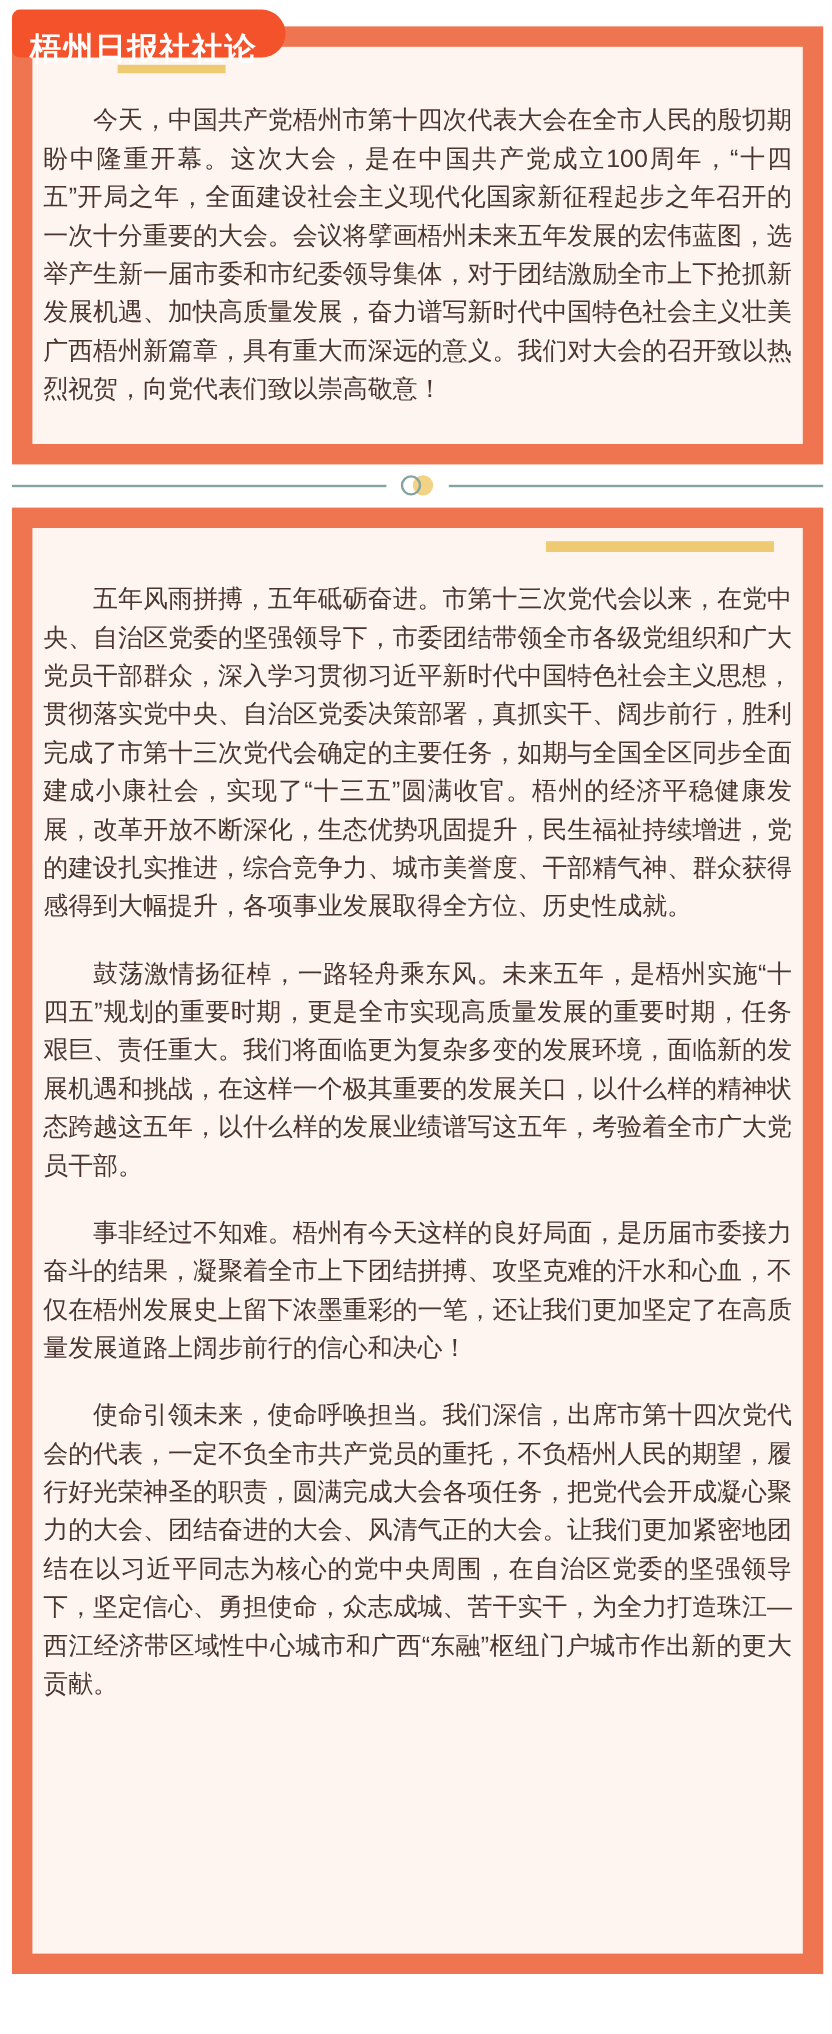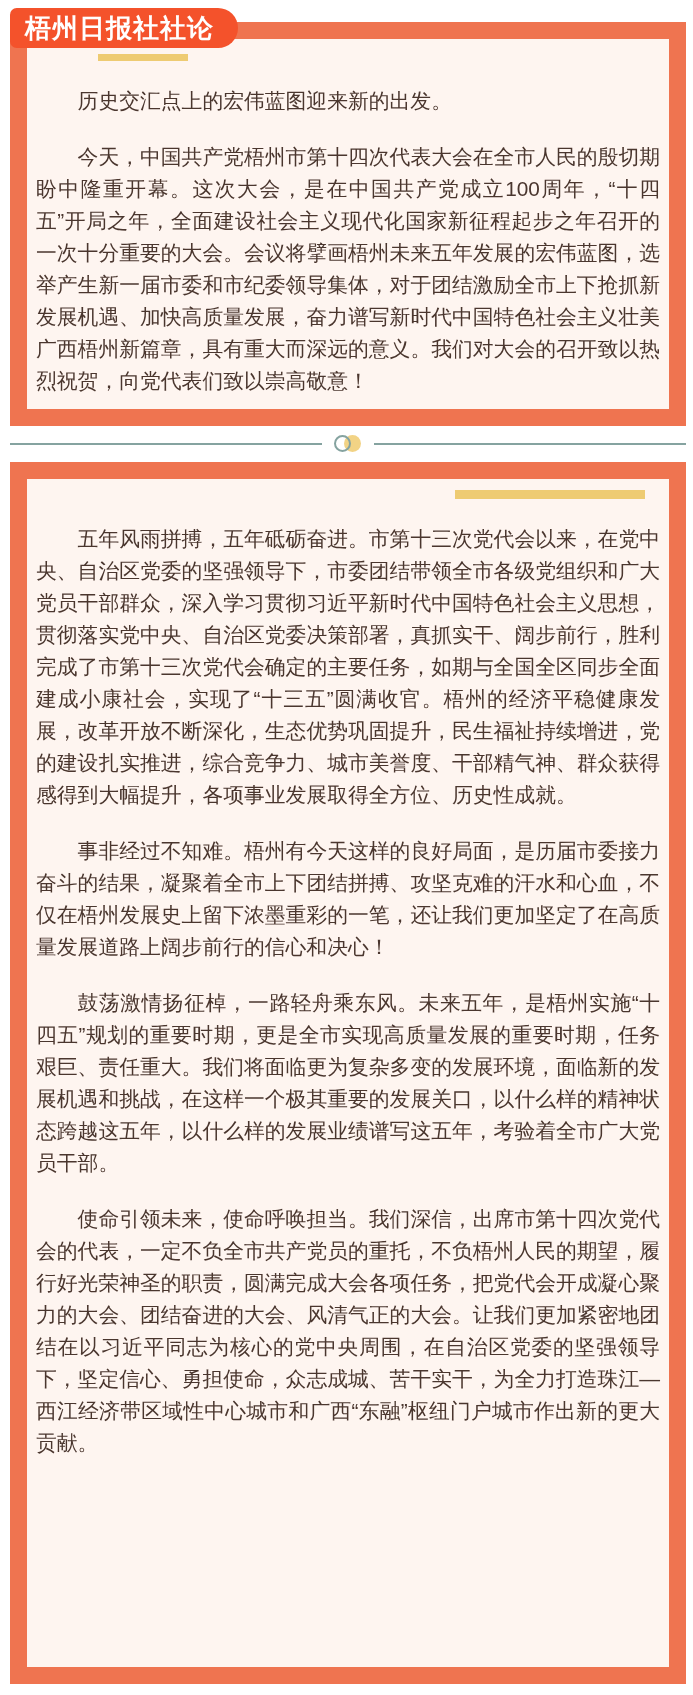--- a/index.html
+++ b/index.html
@@ -14,21 +14,21 @@
     font-family: "Liberation Sans", "DejaVu Sans", sans-serif;
   }
   
   .badge {
     position: absolute;
     top: 8px;
     left: 10px;
     z-index: 3;
     height: 40px;
     line-height: 40px;
-    padding: 0 24px 0 15px;
+    padding: 12px 24px 0 15px;
     background: var(--badge-orange, #f4522b);
     color: #ffffff;
     font-size: 26px;
     font-weight: bold;
     letter-spacing: 1px;
     border-radius: 8px 24px 24px 8px;
   }
   
   .box {
     position: relative;
@@ -93,34 +93,33 @@
 <body>
 
 <div class="page">
 
   <div class="badge">
     <span>梧州日报社社论</span>
   </div>
 
   <section class="box box1">
     <div class="gold-bar"></div>
-    <p>历史交汇点上的宏伟蓝图迎来新的出发。</p>
     <p>今天，中国共产党梧州市第十四次代表大会在全市人民的殷切期盼中隆重开幕。这次大会，是在中国共产党成立100周年，“十四五”开局之年，全面建设社会主义现代化国家新征程起步之年召开的一次十分重要的大会。会议将擘画梧州未来五年发展的宏伟蓝图，选举产生新一届市委和市纪委领导集体，对于团结激励全市上下抢抓新发展机遇、加快高质量发展，奋力谱写新时代中国特色社会主义壮美广西梧州新篇章，具有重大而深远的意义。我们对大会的召开致以热烈祝贺，向党代表们致以崇高敬意！</p>
   </section>
 
   <div class="divider">
     <span class="dline"></span>
     <span class="orn">
       <i class="c gold"></i>
       <i class="c ring"></i>
     </span>
     <span class="dline"></span>
   </div>
 
   <section class="box box2">
     <div class="gold-bar"></div>
     <p>五年风雨拼搏，五年砥砺奋进。市第十三次党代会以来，在党中央、自治区党委的坚强领导下，市委团结带领全市各级党组织和广大党员干部群众，深入学习贯彻习近平新时代中国特色社会主义思想，贯彻落实党中央、自治区党委决策部署，真抓实干、阔步前行，胜利完成了市第十三次党代会确定的主要任务，如期与全国全区同步全面建成小康社会，实现了“十三五”圆满收官。梧州的经济平稳健康发展，改革开放不断深化，生态优势巩固提升，民生福祉持续增进，党的建设扎实推进，综合竞争力、城市美誉度、干部精气神、群众获得感得到大幅提升，各项事业发展取得全方位、历史性成就。</p>
+    <p>鼓荡激情扬征棹，一路轻舟乘东风。未来五年，是梧州实施“十四五”规划的重要时期，更是全市实现高质量发展的重要时期，任务艰巨、责任重大。我们将面临更为复杂多变的发展环境，面临新的发展机遇和挑战，在这样一个极其重要的发展关口，以什么样的精神状态跨越这五年，以什么样的发展业绩谱写这五年，考验着全市广大党员干部。</p>
     <p>事非经过不知难。梧州有今天这样的良好局面，是历届市委接力奋斗的结果，凝聚着全市上下团结拼搏、攻坚克难的汗水和心血，不仅在梧州发展史上留下浓墨重彩的一笔，还让我们更加坚定了在高质量发展道路上阔步前行的信心和决心！</p>
-    <p>鼓荡激情扬征棹，一路轻舟乘东风。未来五年，是梧州实施“十四五”规划的重要时期，更是全市实现高质量发展的重要时期，任务艰巨、责任重大。我们将面临更为复杂多变的发展环境，面临新的发展机遇和挑战，在这样一个极其重要的发展关口，以什么样的精神状态跨越这五年，以什么样的发展业绩谱写这五年，考验着全市广大党员干部。</p>
     <p>使命引领未来，使命呼唤担当。我们深信，出席市第十四次党代会的代表，一定不负全市共产党员的重托，不负梧州人民的期望，履行好光荣神圣的职责，圆满完成大会各项任务，把党代会开成凝心聚力的大会、团结奋进的大会、风清气正的大会。让我们更加紧密地团结在以习近平同志为核心的党中央周围，在自治区党委的坚强领导下，坚定信心、勇担使命，众志成城、苦干实干，为全力打造珠江—西江经济带区域性中心城市和广西“东融”枢纽门户城市作出新的更大贡献。</p>
   </section>
 
 </div>
 
 </body></html>

